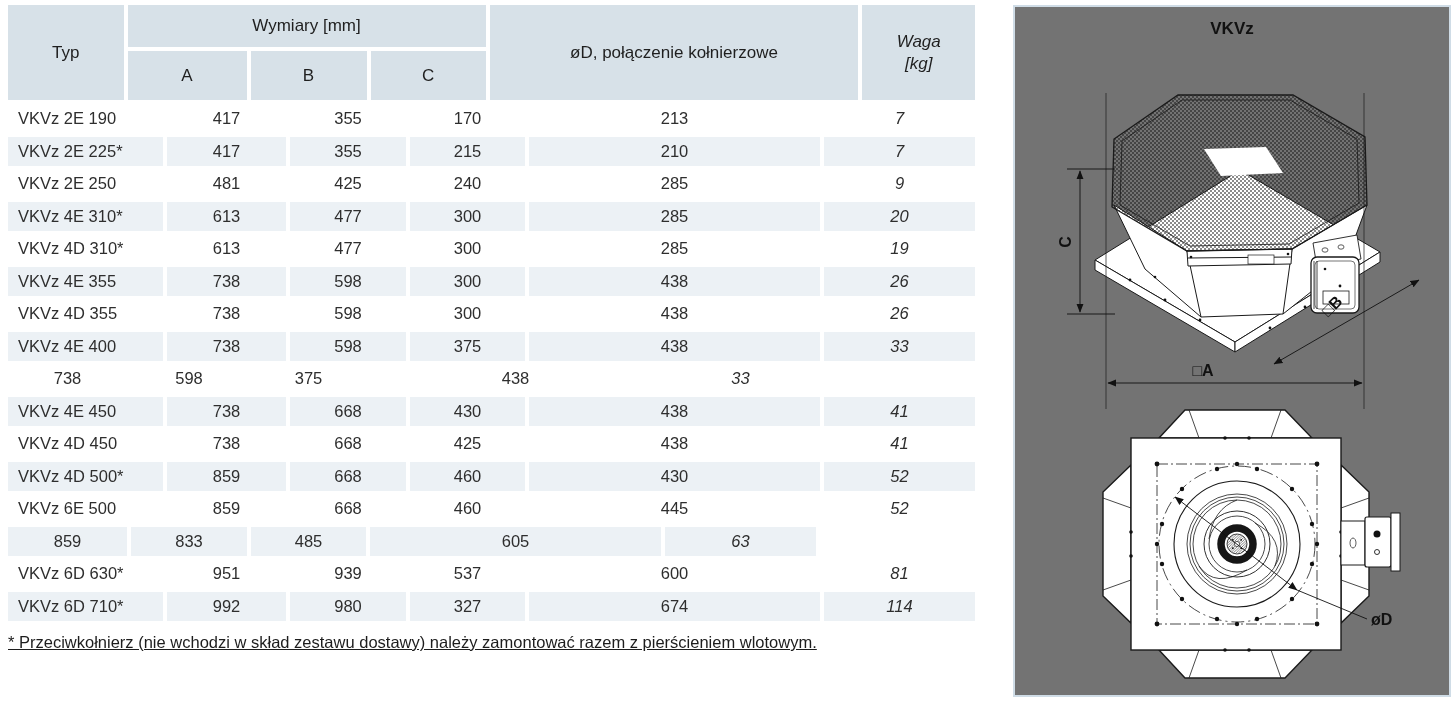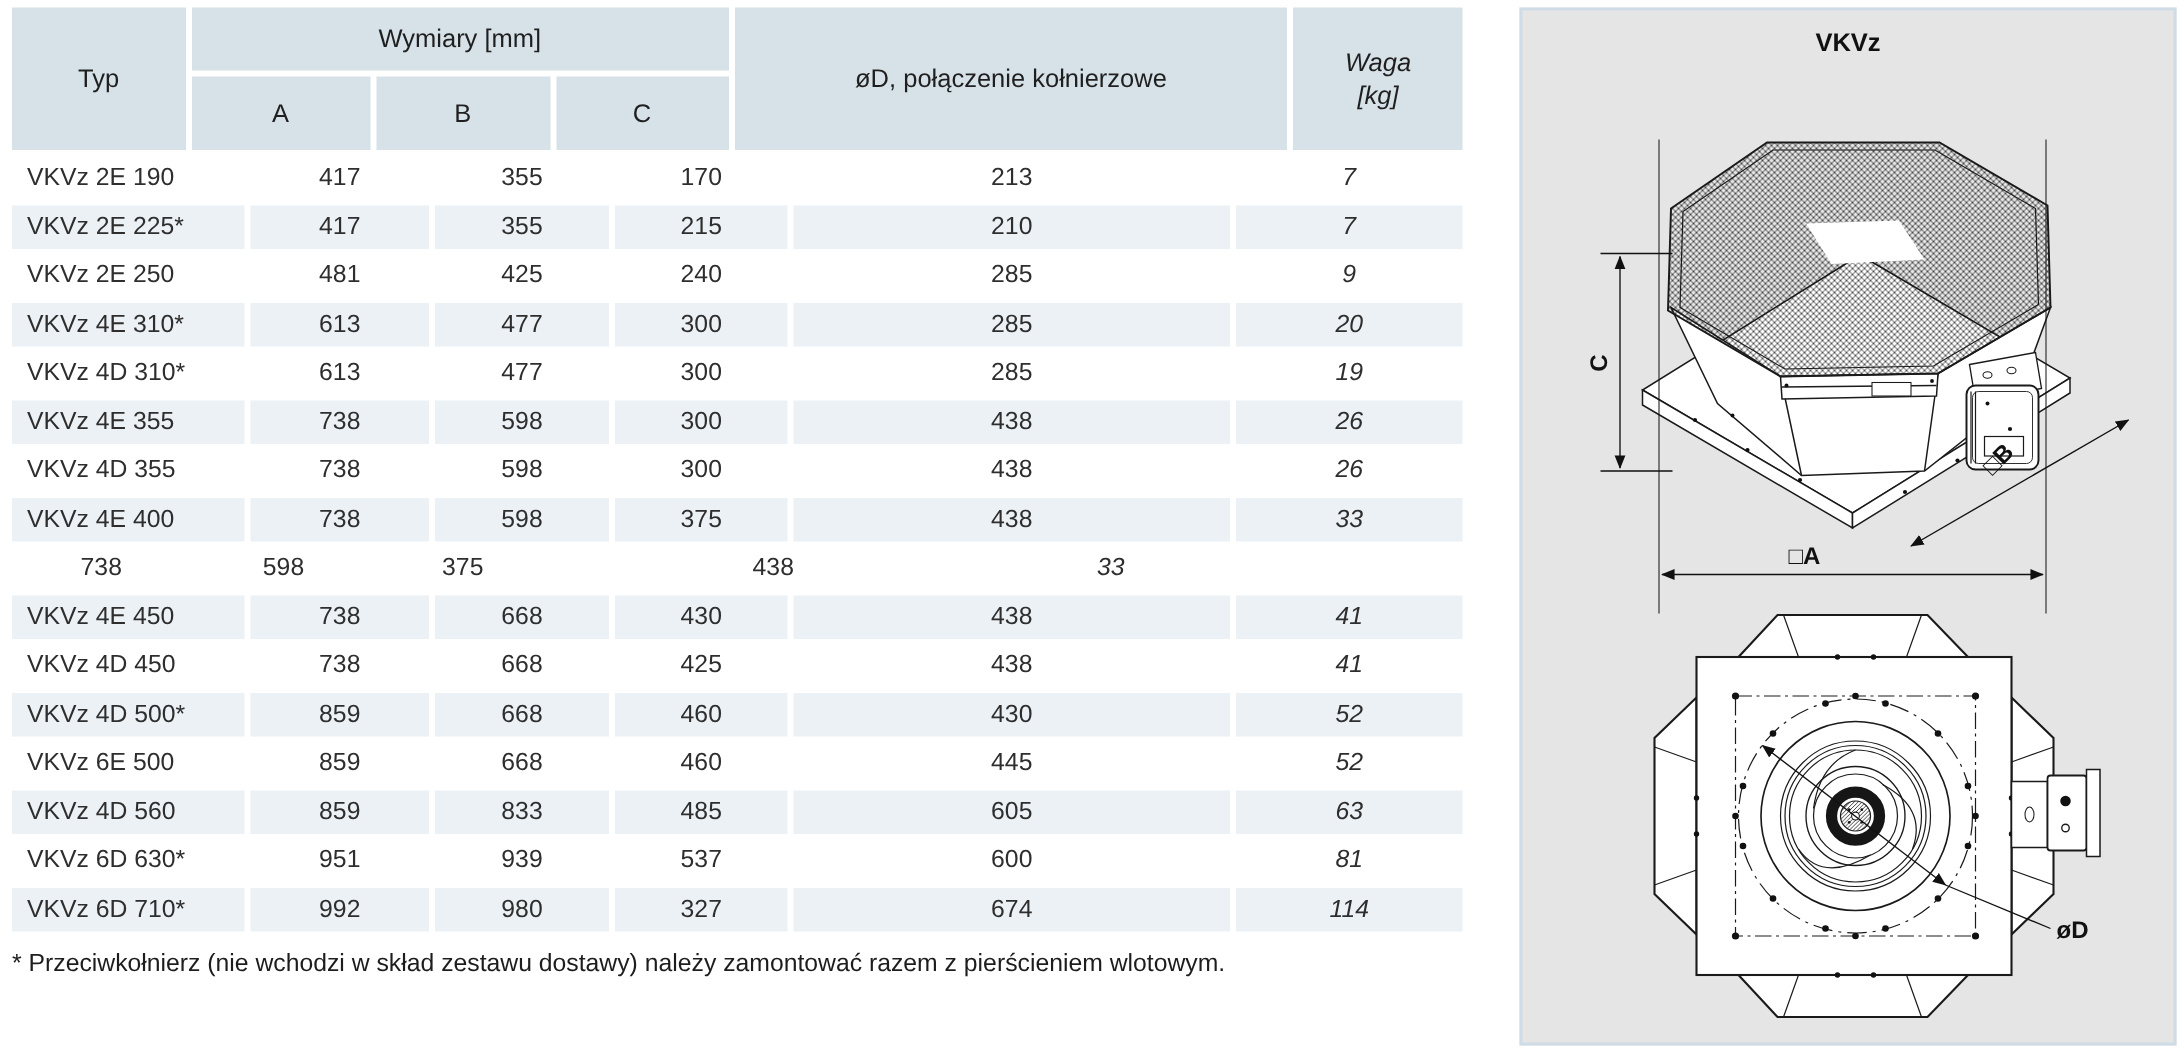--- a/index.html
+++ b/index.html
@@ -25,25 +25,25 @@
   .c-d{width:291px;}
   .c-waga{width:151px;font-style:italic;}
 
   .t-body{display:block;}
   .t-row{display:flex;gap:4px;height:29.5px;margin-bottom:3px;}
   .t-cell{background:#ffffff;display:flex;align-items:center;justify-content:center;
           font-size:16.5px;color:#2e2e2e;}
   .t-row:nth-child(even) .t-cell{background:var(--stripe-bg,#ecf1f5);}
   .t-cell.c-typ{justify-content:flex-start;padding-left:10px;box-sizing:border-box;}
 
-  .footnote{position:absolute;left:8px;top:633px;width:960px;font-size:16.5px;color:#1d1d1d;}
+  .footnote{position:absolute;left:8px;top:633px;width:960px;font-size:16.5px;color:#1d1d1d;text-decoration:underline;}
 
   
   .panel{position:absolute;left:1013px;top:5px;width:438px;height:692px;box-sizing:border-box;
-         border:2px solid var(--panel-border,#cfdce6);background:#e5e5e5;}
+         border:2px solid var(--panel-border,#cfdce6);background:#737373;}
   .panel-title{position:absolute;top:12px;left:0;width:100%;text-align:center;
                font-size:17px;font-weight:bold;color:#111;}
   .panel svg{position:absolute;left:0;top:0;width:434px;height:688px;}
   svg text{font-family:"Liberation Sans",sans-serif;font-weight:bold;font-size:16px;fill:#111;}
 </style>
 </head>
 <body>
 
 <div class="page">
 
@@ -160,21 +160,20 @@
     </div>
         <div class="t-row">
       <div class="t-cell c-typ">VKVz 6E 500</div>
       <div class="t-cell c-a">859</div>
       <div class="t-cell c-b">668</div>
       <div class="t-cell c-c">460</div>
       <div class="t-cell c-d">445</div>
       <div class="t-cell c-waga">52</div>
     </div>
         <div class="t-row">
-      <div class="t-cell c-typ">VKVz 4D 560</div>
       <div class="t-cell c-a">859</div>
       <div class="t-cell c-b">833</div>
       <div class="t-cell c-c">485</div>
       <div class="t-cell c-d">605</div>
       <div class="t-cell c-waga">63</div>
     </div>
         <div class="t-row">
       <div class="t-cell c-typ">VKVz 6D 630*</div>
       <div class="t-cell c-a">951</div>
       <div class="t-cell c-b">939</div>

